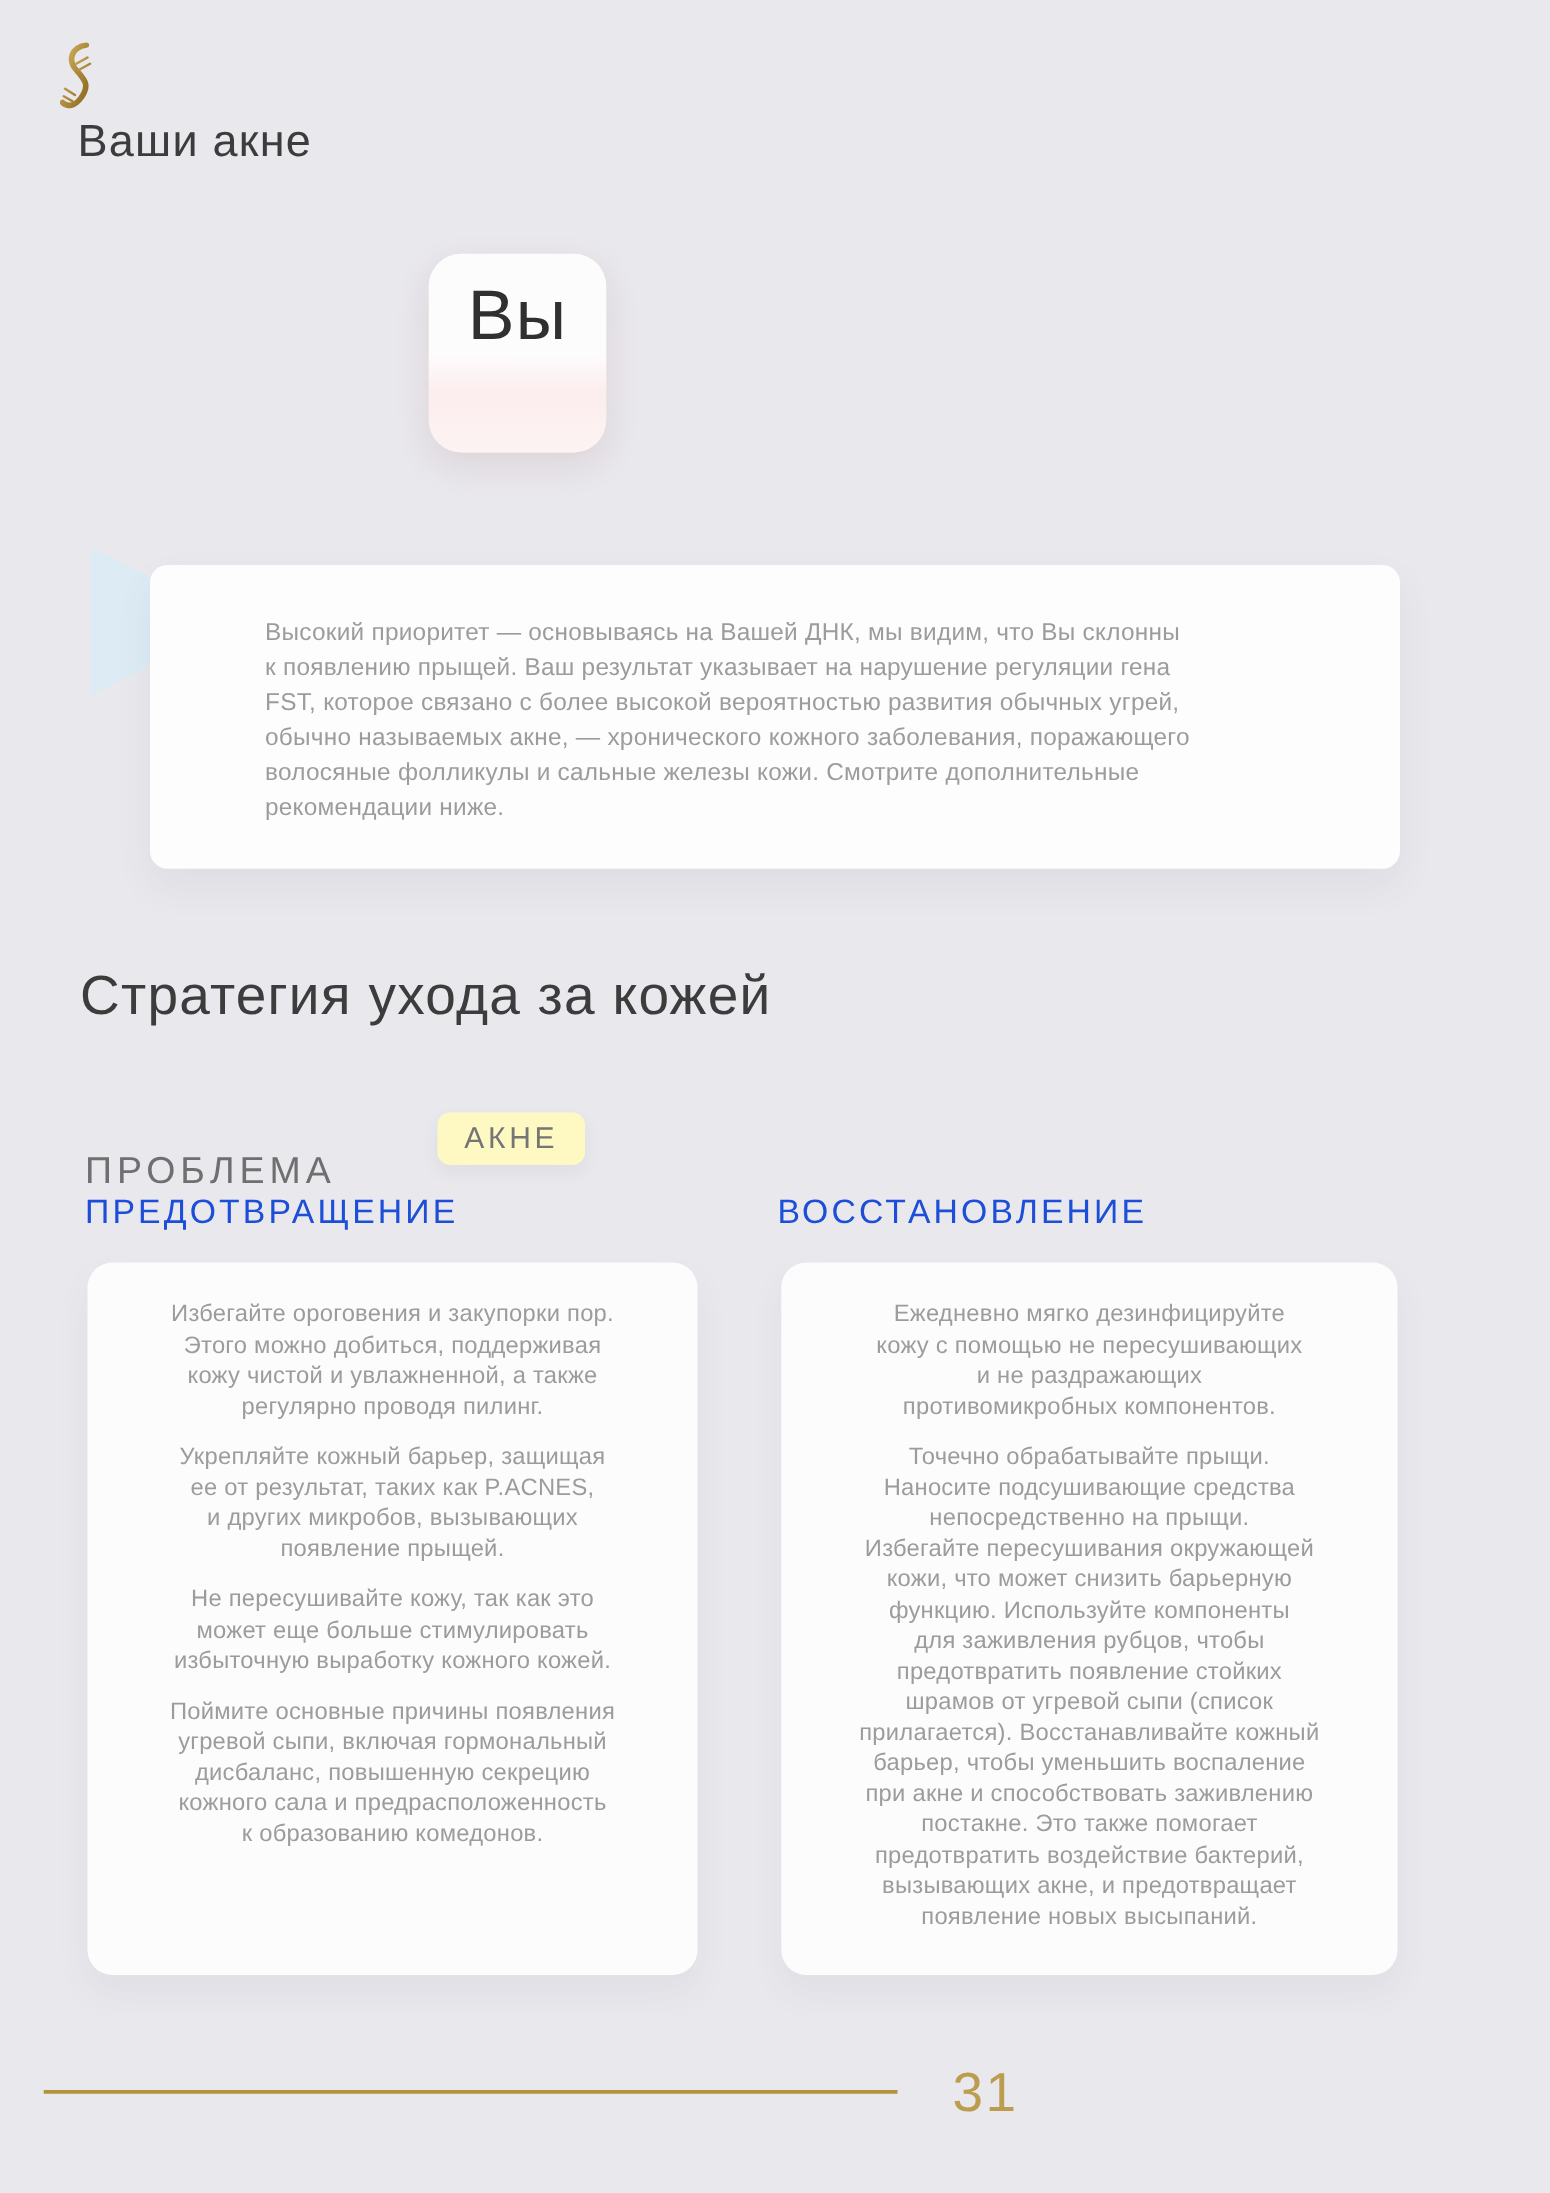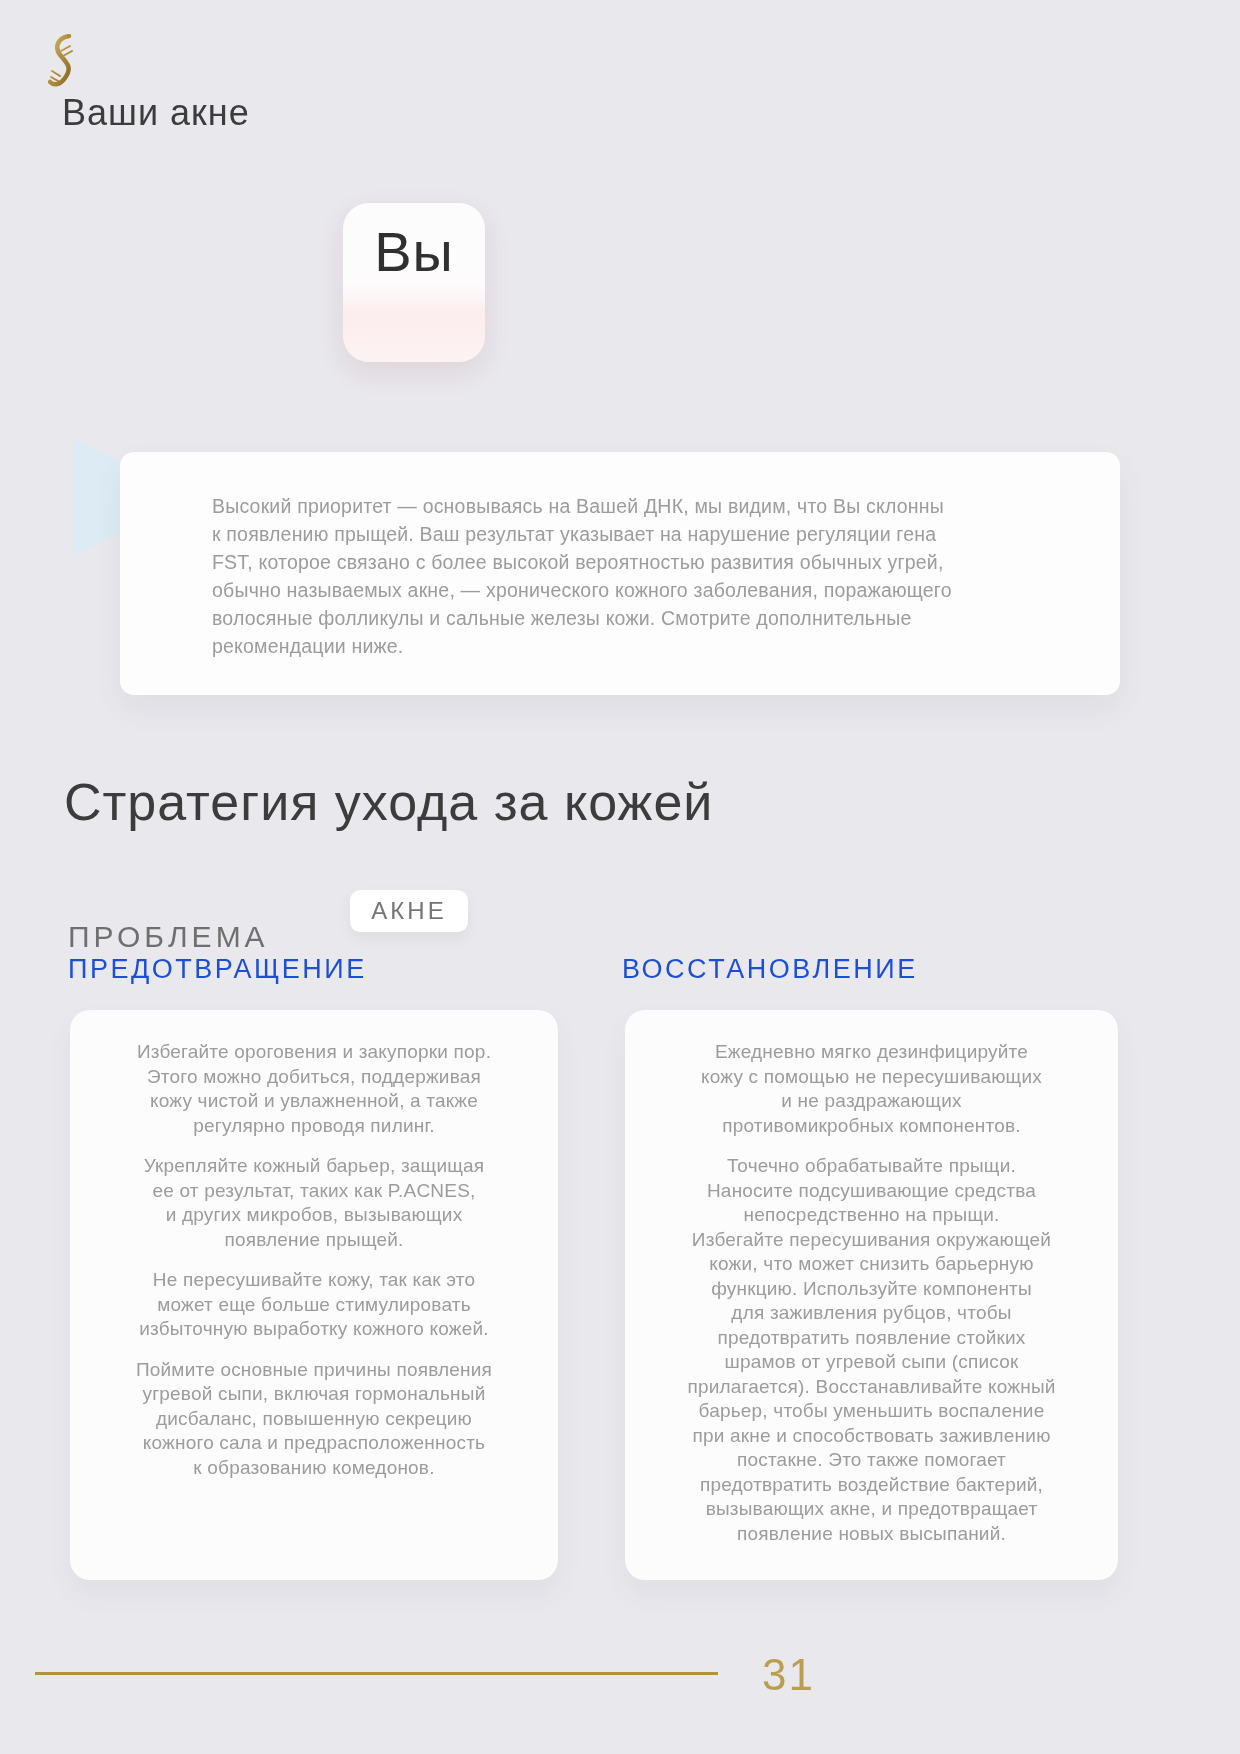--- a/index.html
+++ b/index.html
@@ -62,29 +62,29 @@
     box-shadow:0 14px 30px rgba(80,80,100,0.07);
   }
   .callout-text{
     position:absolute; left:92px; top:40px; width:860px;
     font-size:19.5px; line-height:28px; font-weight:300;
     color:#9d9c9c; white-space:pre-line; letter-spacing:0.2px;
   }
   
   .strategy-title{
     position:absolute; left:64px; top:772px;
-    font-size:52px; font-weight:200; letter-spacing:1px; color:#3c3c3c;
+    font-size:44px; font-weight:200; letter-spacing:1px; color:#3c3c3c;
   }
   .problem-label{
     position:absolute; left:68px; top:920px;
     font-size:30px; font-weight:300; letter-spacing:4px; color:#6f6f6f;
   }
   .problem-chip{
     position:absolute; left:350px; top:890px; width:118px; height:42px;
-    background:#ffffff; border-radius:10px;
+    background:#fef9c3; border-radius:10px;
     box-shadow:0 6px 14px rgba(80,80,100,0.07);
     display:flex; align-items:center; justify-content:center;
   }
   .problem-chip span{
     font-size:24px; font-weight:300; letter-spacing:3px; color:#757575;
   }
   .col-header{
     position:absolute; top:954px;
     font-size:27px; font-weight:300; letter-spacing:2.5px; color:#1d4ed8;text-align:right;
   }

